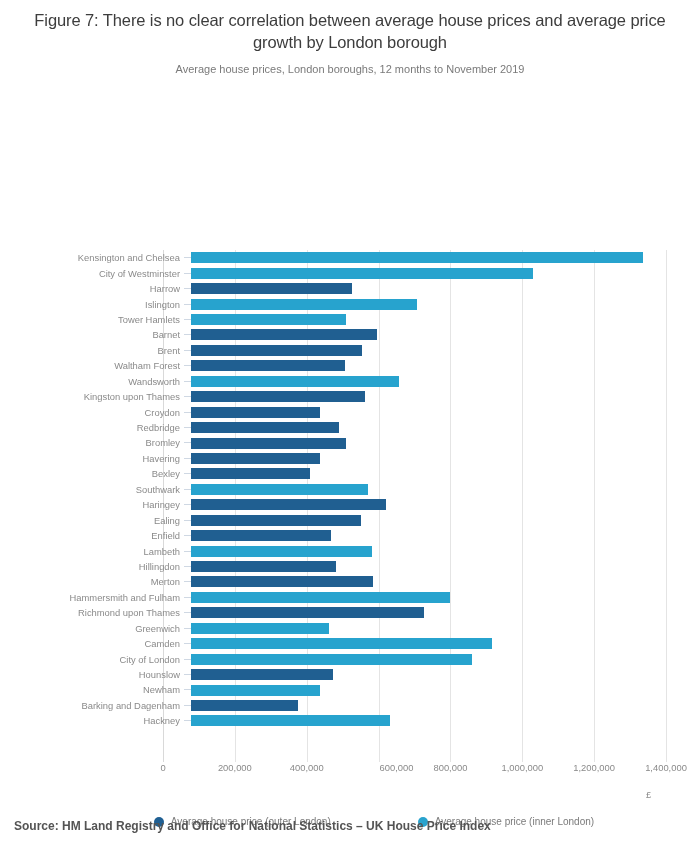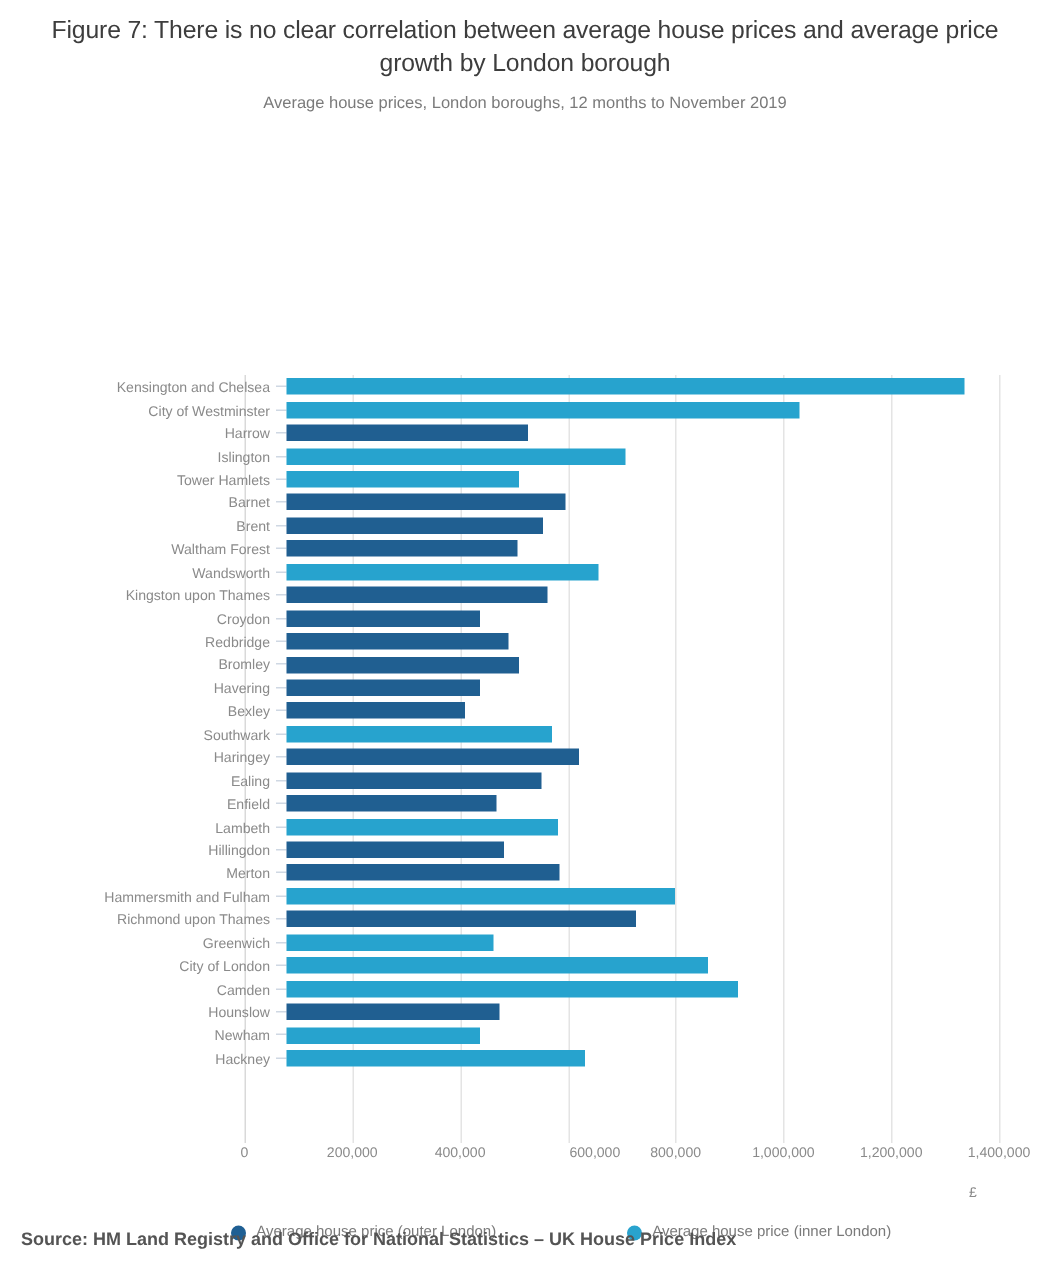--- a/index.html
+++ b/index.html
@@ -355,45 +355,52 @@
         </div>
       </div>
       <div class="row">
         <div class="row-label">Greenwich</div>
         <div class="tick"></div>
         <div class="bar-track">
           <div class="bar inner" title="Greenwich: 385,300" style="width: 138.433px;"></div>
         </div>
       </div>
       <div class="row">
+        <div class="row-label">Camden</div>
+        <div class="tick"></div>
+        <div class="bar-track">
+          <div class="bar inner" title="Camden: 838,400" style="width: 301.225px;"></div>
+        </div>
+      </div>
+      <div class="row">
         <div class="row-label">City of London</div>
         <div class="tick"></div>
         <div class="bar-track">
           <div class="bar inner" title="City of London: 780,900" style="width: 280.566px;"></div>
         </div>
       </div>
       <div class="row">
-        <div class="row-label">Camden</div>
-        <div class="tick"></div>
-        <div class="bar-track">
-          <div class="bar inner" title="Camden: 838,400" style="width: 301.225px;"></div>
-        </div>
-      </div>
-      <div class="row">
         <div class="row-label">Hounslow</div>
         <div class="tick"></div>
         <div class="bar-track">
           <div class="bar outer" title="Hounslow: 396,500" style="width: 142.457px;"></div>
         </div>
       </div>
       <div class="row">
         <div class="row-label">Newham</div>
         <div class="tick"></div>
         <div class="bar-track">
           <div class="bar inner" title="Newham: 358,400" style="width: 128.768px;"></div>
+        </div>
+      </div>
+      <div class="row">
+        <div class="row-label">Barking and Dagenham</div>
+        <div class="tick"></div>
+        <div class="bar-track">
+          <div class="bar outer" title="Barking and Dagenham: 297,100" style="width: 106.744px;"></div>
         </div>
       </div>
       <div class="row">
         <div class="row-label">Hackney</div>
         <div class="tick"></div>
         <div class="bar-track">
           <div class="bar inner" title="Hackney: 552,500" style="width: 198.505px;"></div>
         </div>
       </div>
     </div>

